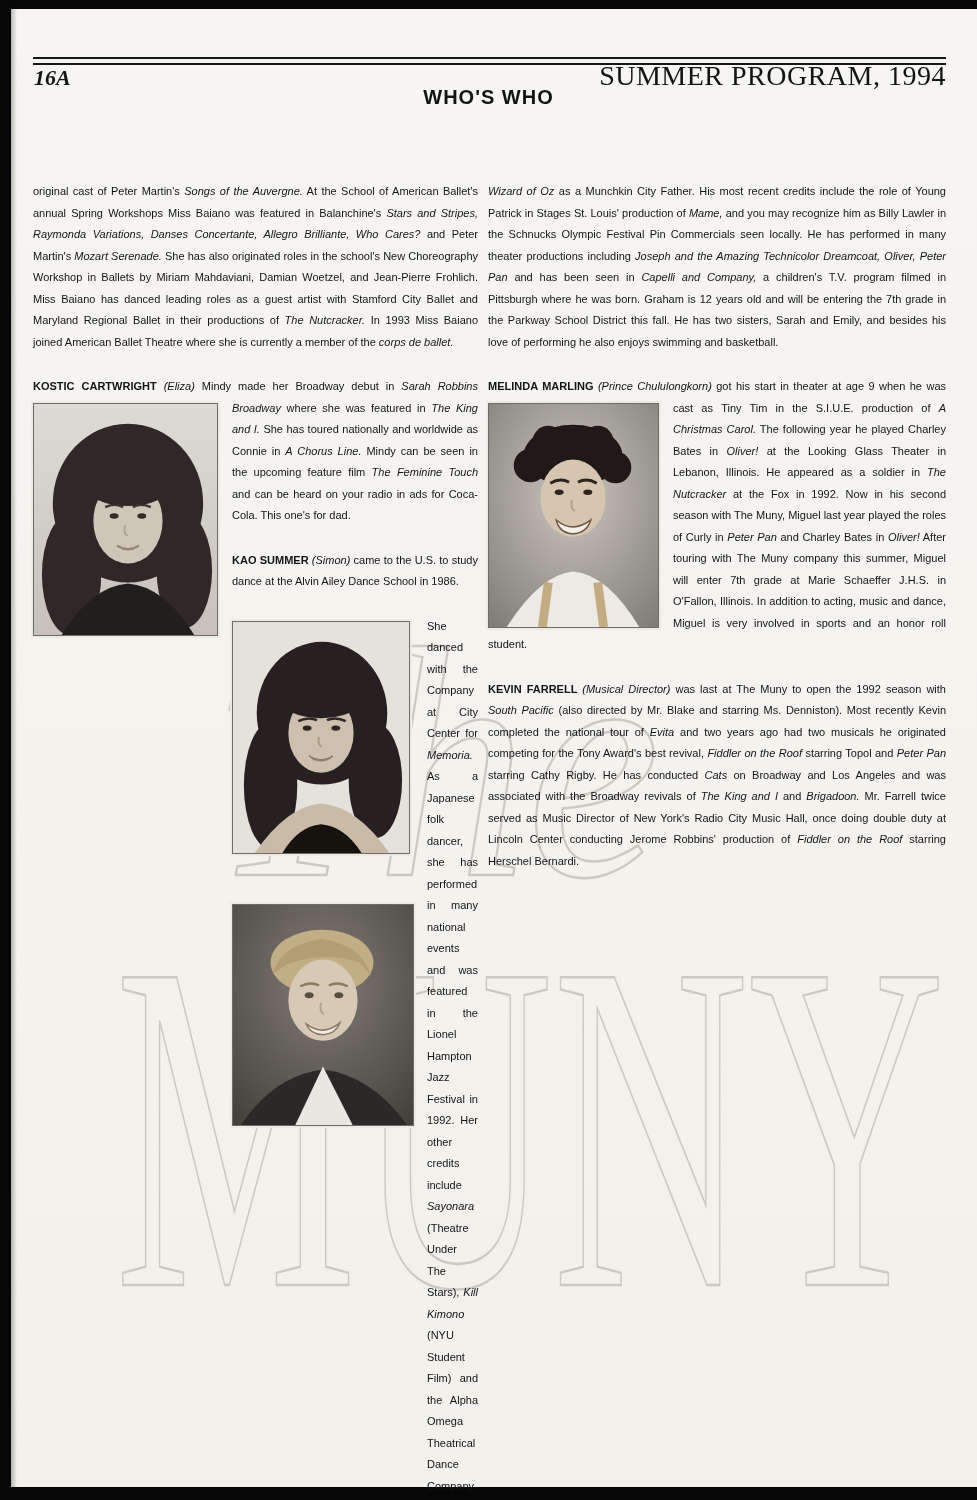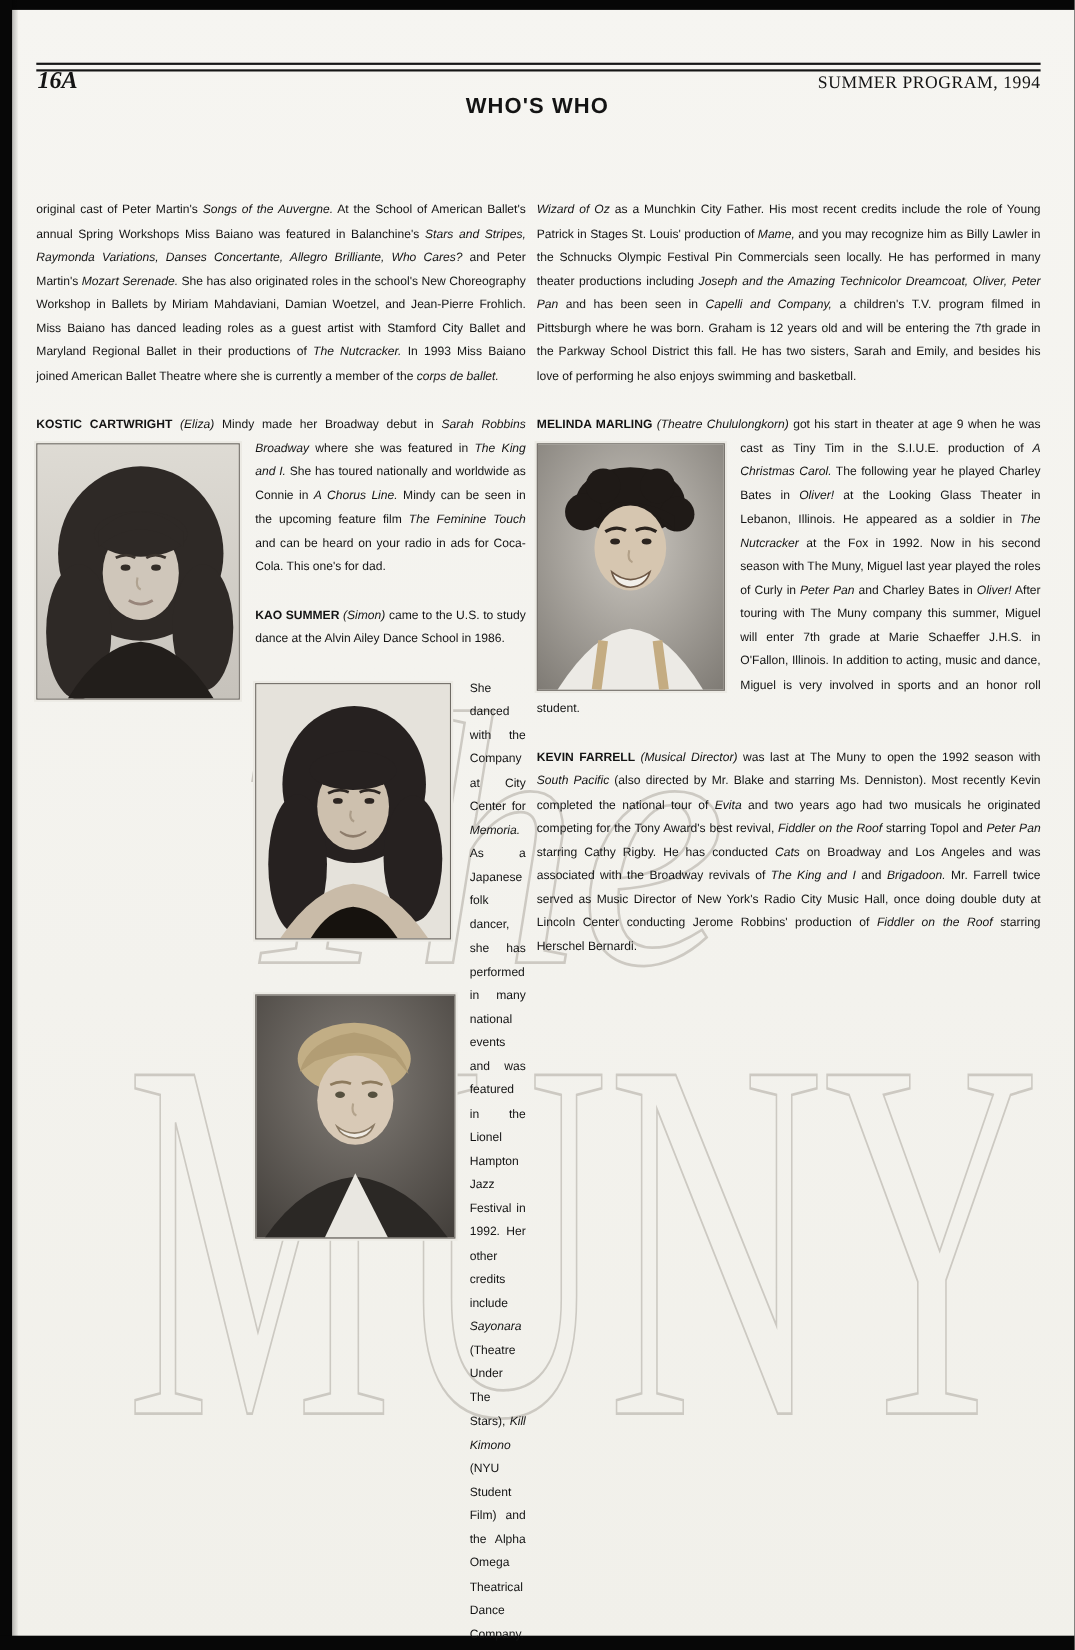--- a/index.html
+++ b/index.html
@@ -16,21 +16,21 @@
   .edge-left::after{content:"";position:absolute;left:11px;top:0;width:6px;height:100%;
     background:linear-gradient(90deg,rgba(0,0,0,.25),rgba(0,0,0,0));}
 
   
   .watermark{position:absolute;left:0;top:0;z-index:0;}
 
   
   .hdr{position:absolute;left:34px;right:31px;top:24px;z-index:1;
     display:flex;justify-content:space-between;align-items:baseline;margin-top:36px;}
   .pagenum{font-family:"Liberation Serif",serif;font-style:italic;font-weight:bold;font-size:22px;}
-  .issue{font-family:"Liberation Serif",serif;font-size:16px;letter-spacing:.5px;}
+  .issue{font-family:"Liberation Serif",serif;font-size:28px;letter-spacing:.5px;}
   .rules{position:absolute;left:33px;right:31px;top:57px;height:4px;z-index:1;
     border-top:2px solid #161616;border-bottom:2px solid #161616;}
   .title{position:absolute;left:0;top:86px;width:100%;margin:0;z-index:1;
     text-align:center;font-size:20px;font-weight:bold;letter-spacing:1px;}
 
   
   .columns{position:absolute;left:33px;top:181px;width:913px;z-index:1;
     display:grid;grid-template-columns:445px 458px;column-gap:10px;}
   .col{min-width:0;}
   p.body{font-size:11px;line-height:21.5px;text-align:justify;margin:0 0 23px 0;}
@@ -156,21 +156,21 @@
           </div>
         </div>
       </div>
     </div>
 
     <div class="col">
 
       <p class="body"><span class="ri">Wizard of Oz</span><span class="rn"> as a Munchkin City Father. His most recent credits include the role of Young Patrick in Stages St. Louis' production of </span><span class="ri">Mame,</span><span class="rn"> and you may recognize him as Billy Lawler in the Schnucks Olympic Festival Pin Commercials seen locally. He has performed in many theater productions including </span><span class="ri">Joseph and the Amazing Technicolor Dreamcoat, Oliver, Peter Pan</span><span class="rn"> and has been seen in </span><span class="ri">Capelli and Company,</span><span class="rn"> a children's T.V. program filmed in Pittsburgh where he was born. Graham is 12 years old and will be entering the 7th grade in the Parkway School District this fall. He has two sisters, Sarah and Emily, and besides his love of performing he also enjoys swimming and basketball.</span></p>
 
       <p class="body">
-        <span><span class="rb">MELINDA MARLING </span><span class="ri">(Theatre Chululongkorn)</span><span class="rn"> got his start in theater at age 9 when he was cast as </span></span><span class="photo ph-miguel">
+        <span><span class="rb">MELINDA MARLING </span><span class="ri">(Prince Chululongkorn)</span><span class="rn"> got his start in theater at age 9 when he was cast as </span></span><span class="photo ph-miguel">
           <svg viewBox="0 0 171 225" preserveAspectRatio="none" aria-hidden="true">
             <defs>
               <radialGradient id="qbg" cx="0.5" cy="0.4" r="0.95">
                 <stop offset="0" stop-color="#cbc7c0"></stop>
                   <stop offset="1" stop-color="#6e6a64"></stop>
               </radialGradient>
             </defs>
             <rect width="171" height="225" fill="url(#qbg)"></rect>
             <ellipse cx="85" cy="52" rx="50" ry="31" fill="#1f1a17"></ellipse>
             <circle cx="42" cy="62" r="17" fill="#1f1a17"></circle>

